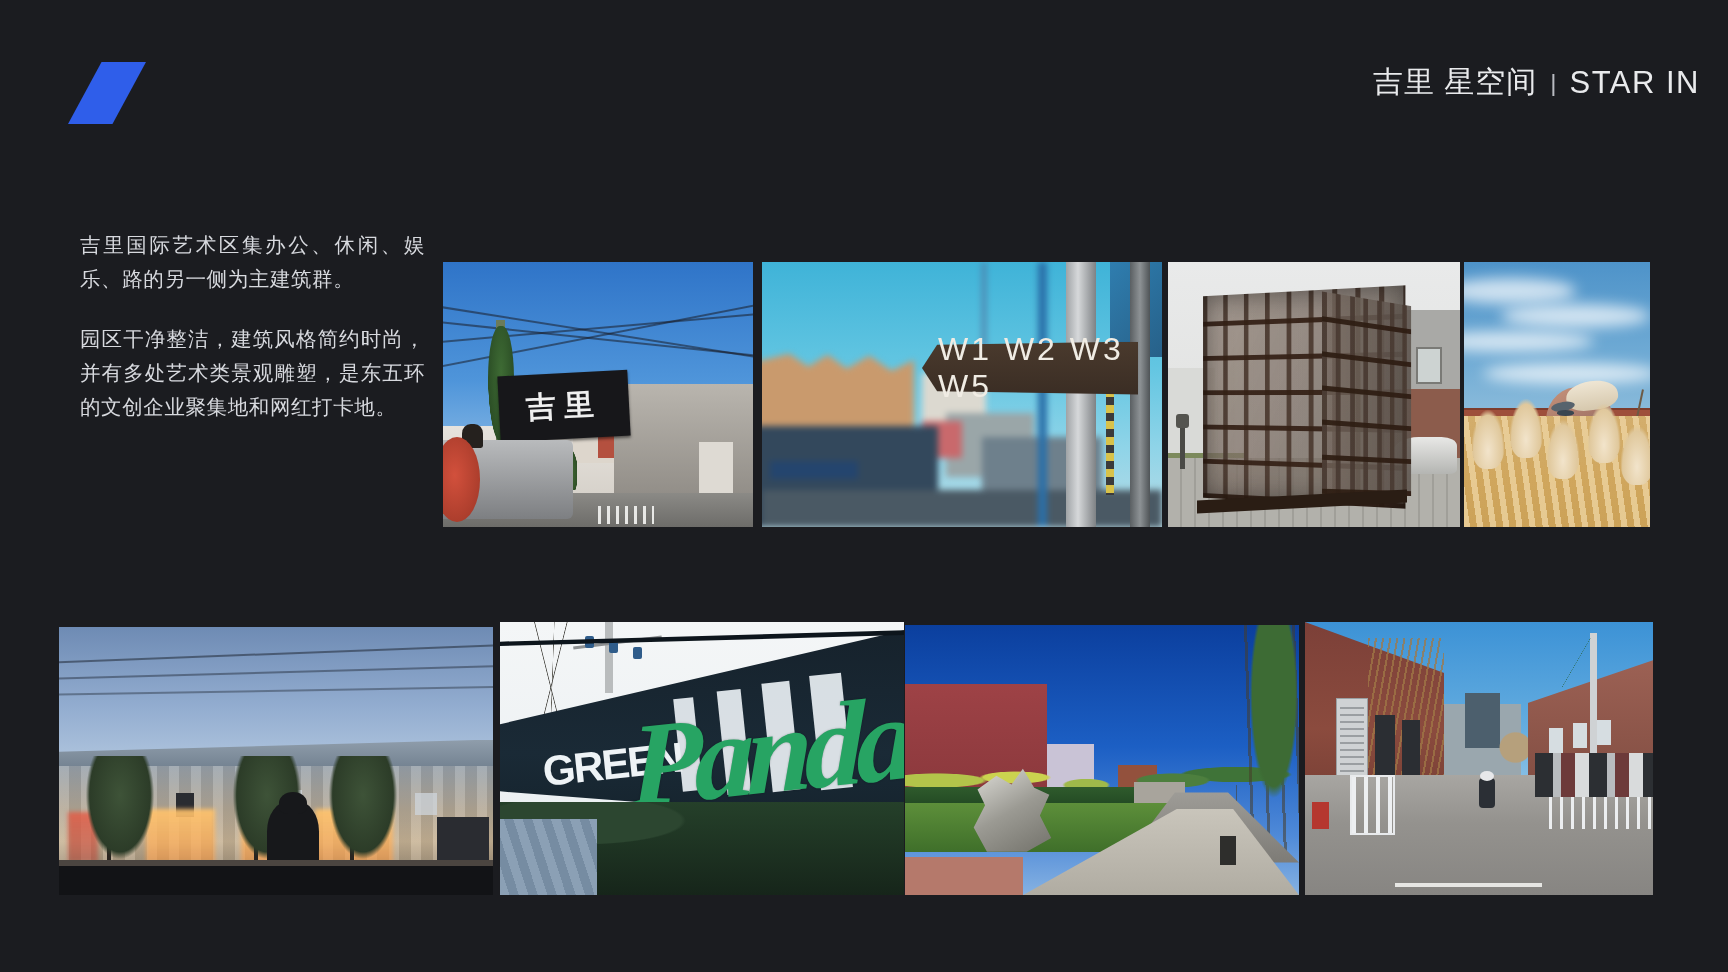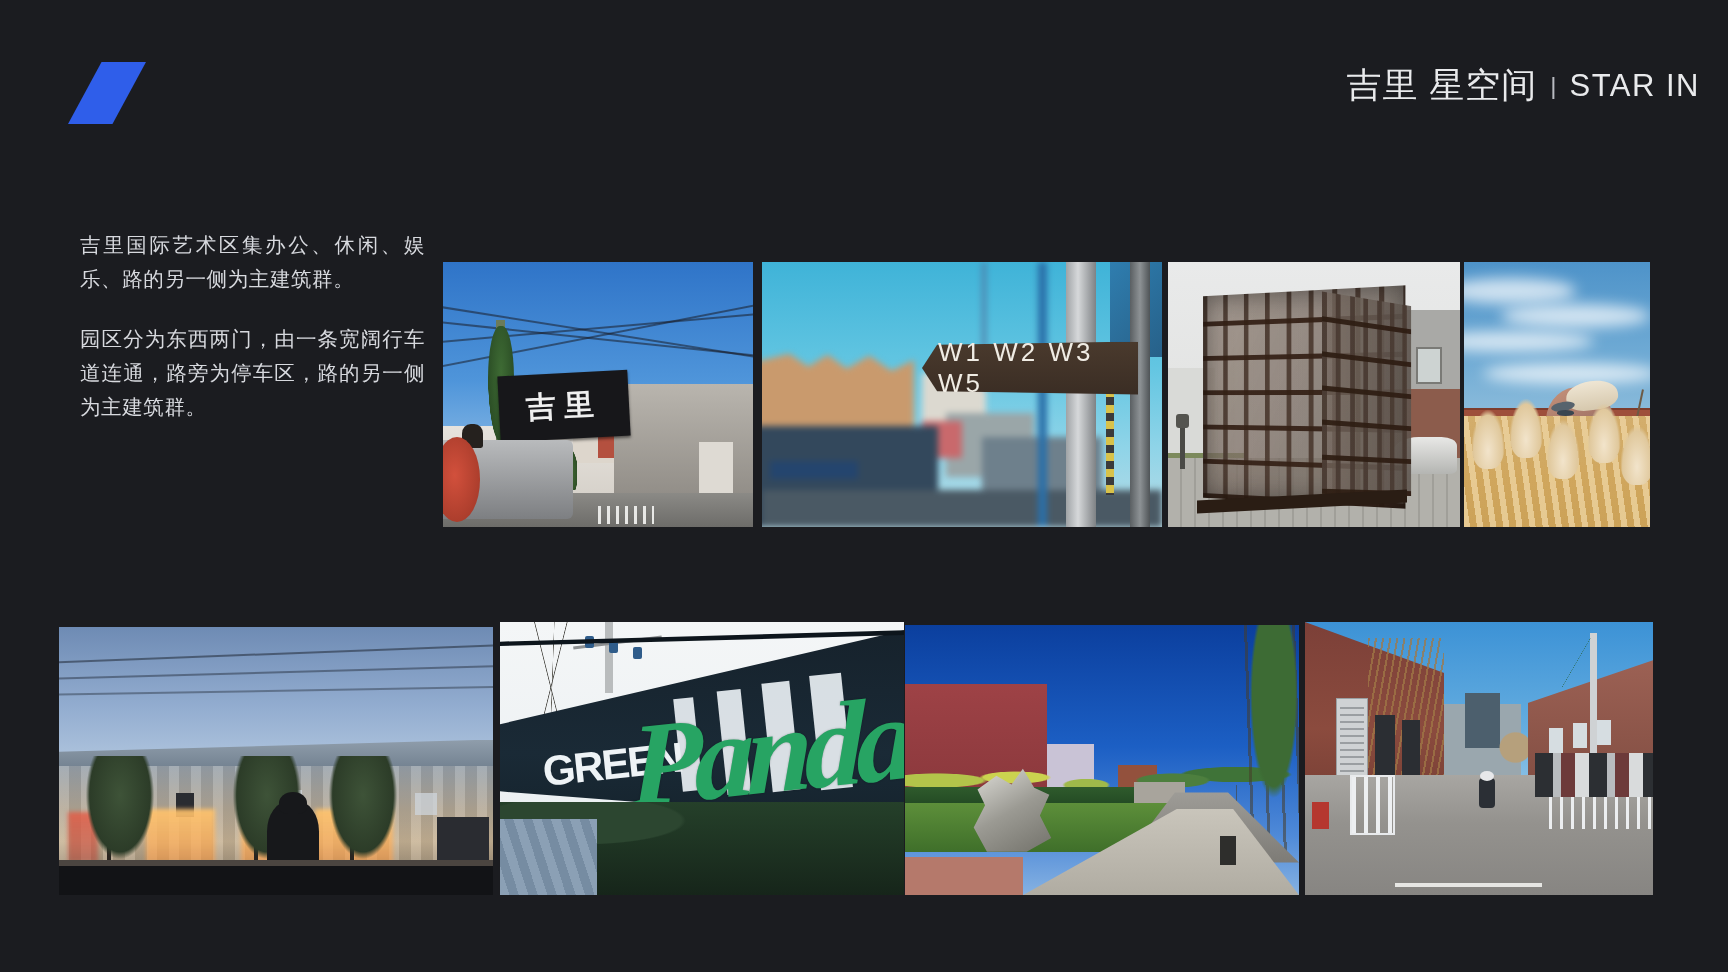--- a/index.html
+++ b/index.html
@@ -23,21 +23,21 @@
     position: absolute; left: 198px; top: 72px;
     font-size: 35px; font-weight: 700; color: #f2f3f5;
     letter-spacing: 7px;
     font-family: "Liberation Sans", "DejaVu Sans", sans-serif;
   }
   .brand {
     position: absolute; right: 28px; top: 62px;
     display: flex; align-items: center; gap: 13px;
     color: #e9eaec;
   }
-  .brand-cn { font-size: 35px; letter-spacing: 1px; font-weight: 400; }
+  .brand-cn { font-size: 30px; letter-spacing: 1px; font-weight: 400; }
   .brand-sep { font-size: 24px; color: #b8bac0; font-weight: 300; }
   .brand-en { font-size: 31px; letter-spacing: 1.5px; font-weight: 400; }
 
   
   .text-col { position: absolute; left: 80px; top: 228px; width: 345px; }
   .para {
     color: #d7d9de; font-size: 20.5px; line-height: 34px;
     letter-spacing: 0.6px; margin-bottom: 26px;
     text-align: justify;
   }
@@ -94,21 +94,21 @@
   .s2-pole-r { position:absolute; left:92%; top:0; width:20px; height:100%; background:linear-gradient(90deg,#5a5f62,#8d9295,#4f5457); }
   .s2-hazard { position:absolute; left:86%; top:48%; width:8px; height:40%; background:repeating-linear-gradient(180deg,#d8c24a 0 8px,#3b3b3b 8px 16px); }
   .s2-signboard {
     position:absolute; left:40%; top:30%; width:54%; height:20%;
     background:linear-gradient(180deg,#4a3a2d,#3a2d24);
     clip-path:polygon(7% 6%, 100% 0%, 100% 100%, 7% 94%, 0% 50%);
     box-shadow:0 3px 6px rgba(0,0,0,.4);
   }
   .s2-signtext {
     position:absolute; left:44%; top:33%; width:50%; height:14%;
-    color:#f0ece4; font-size:26px; font-weight:400; letter-spacing:3px;
+    color:#f0ece4; font-size:32px; font-weight:400; letter-spacing:3px;
     display:flex; align-items:center; justify-content:center;
     font-family:"Liberation Sans", sans-serif;
   }
   .s2-mesh { position:absolute; right:0; top:0; width:13%; height:36%; background:linear-gradient(135deg,#2c74a8,#1d4f79); opacity:.85; }
 
   
   .s3-sky { position:absolute; inset:0; background:linear-gradient(180deg,#e9eaea 0%,#e2e3e2 60%,#d9dad8 100%); }
   .s3-bld-grey { position:absolute; right:0; top:18%; width:26%; height:56%; background:#a9a9a6; }
   .s3-bld-brick { position:absolute; right:0; top:48%; width:26%; height:30%; background:#8c5c4c; }
   .s3-win { position:absolute; right:6%; top:32%; width:9%; height:14%; background:#cdd3d2; border:2px solid #7a7a76; }
@@ -295,21 +295,21 @@
     <div class="logo-mark"></div>
     <div class="brand">
       <span class="brand-cn">吉里 星空间</span>
       <span class="brand-sep">|</span>
       <span class="brand-en">STAR IN</span>
     </div>
   </div>
 
   <div class="text-col">
     <p class="para">吉里国际艺术区集办公、休闲、娱乐、路的另一侧为主建筑群。</p>
-    <p class="para">园区分为东西两门，由一条宽阔行车道连通，路旁为停车区，路的另一侧为主建筑群。</p>
+    <p class="para">园区干净整洁，建筑风格简约时尚，并有多处艺术类景观雕塑，是东五环的文创企业聚集地和网红打卡地。</p>
   </div>
 
   <div class="photo p1">
     <div class="ph-inner">
       <div class="sky-blue"></div>
       <div class="wire" style="left:-5%;top:16%;width:120%;transform:rotate(9deg);"></div>
       <div class="wire" style="left:-5%;top:22%;width:120%;transform:rotate(6deg);"></div>
       <div class="wire" style="left:-5%;top:40%;width:120%;transform:rotate(-11deg);"></div>
       <div class="wire" style="left:-5%;top:30%;width:120%;transform:rotate(-5deg);"></div>
       <div class="s1-wall"></div>

